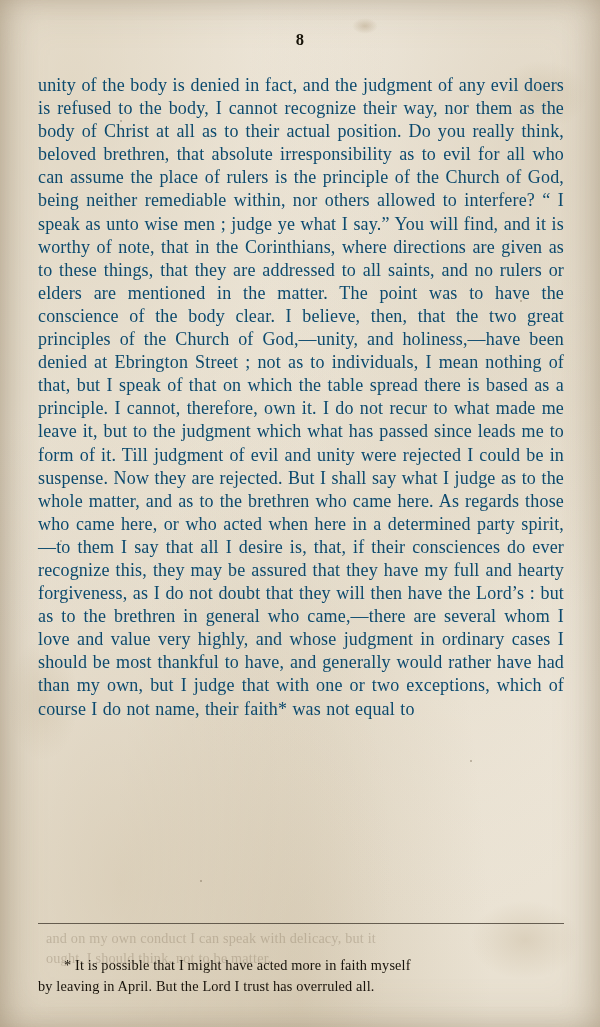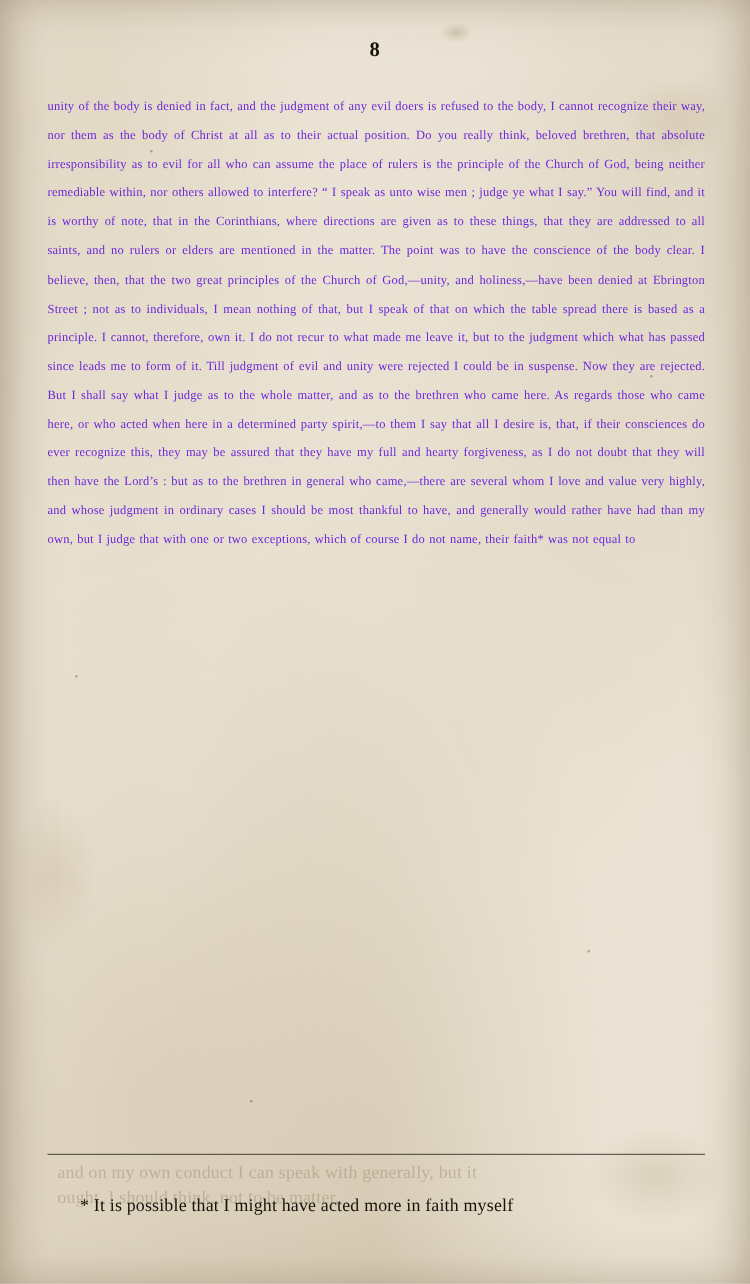--- a/index.html
+++ b/index.html
@@ -51,25 +51,25 @@
     font-weight: bold;
     letter-spacing: 0.5px;
     color: #171309;
   }
 
   .body-text {
     position: absolute;
     top: 74px;
     left: 38px;
     width: 526px;
-    font-size: 10px;
+    font-size: 18px;
     line-height: 23.1px;
     text-align: justify;
     text-justify: inter-word;
-    color: #6d28d9;
+    color: #0c4a6e;
     letter-spacing: 0.18px;
     word-spacing: 0.6px;
   }
 
   .rule {
     position: absolute;
     left: 38px;
     width: 526px;
     top: 923px;
     height: 1px;
@@ -132,25 +132,26 @@
   <div class="speck" style="top:300px;left:520px;"></div>
   <div class="speck" style="top:540px;left:60px;"></div>
   <div class="speck" style="top:760px;left:470px;"></div>
   <div class="speck" style="top:880px;left:200px;"></div>
 
   <div class="page-number">8</div>
 
   <div class="body-text">unity of the body is denied in fact, and the judgment of any evil doers is refused to the body, I cannot recognize their way, nor them as the body of Christ at all as to their actual position.  Do you really think, beloved brethren, that absolute irresponsibility as to evil for all who can assume the place of rulers is the principle of the Church of God, being neither remediable within, nor others allowed to interfere?  “ I speak as unto wise men ; judge ye what I say.”  You will find, and it is worthy of note, that in the Corinthians, where directions are given as to these things, that they are addressed to all saints, and no rulers or elders are mentioned in the matter.  The point was to have the conscience of the body clear.  I believe, then, that the two great principles of the Church of God,—unity, and holiness,—have been denied at Ebrington Street ; not as to individuals, I mean nothing of that, but I speak of that on which the table spread there is based as a principle.  I cannot, therefore, own it.  I do not recur to what made me leave it, but to the judgment which what has passed since leads me to form of it.  Till judgment of evil and unity were rejected I could be in suspense.  Now they are rejected.  But I shall say what I judge as to the whole matter, and as to the brethren who came here.  As regards those who came here, or who acted when here in a determined party spirit,—to them I say that all I desire is, that, if their consciences do ever recognize this, they may be assured that they have my full and hearty forgiveness, as I do not doubt that they will then have the Lord’s : but as to the brethren in general who came,—there are several whom I love and value very highly, and whose judgment in ordinary cases I should be most thankful to have, and generally would rather have had than my own, but I judge that with one or two exceptions, which of course I do not name, their faith* was not equal to</div>
 
   <div class="ghost-line">
-    <span class="g1">and on my own conduct I can speak with generally, but it</span>
+    <span class="g1">and on my own conduct I can speak with delicacy, but it</span>
     <span class="g2">ought, I should think, not to be matter.</span>
   </div>
 
   <div class="rule"></div>
 
   <div class="footnote">
     <span class="fn-indent">* It is possible that I might have acted more in faith myself</span>
+    <span class="fn-second">by leaving in April.   But the Lord I trust has overruled all.</span>
   </div>
 
 </div>
 
 <div class="edge-shade"></div>
 
 </body></html>

